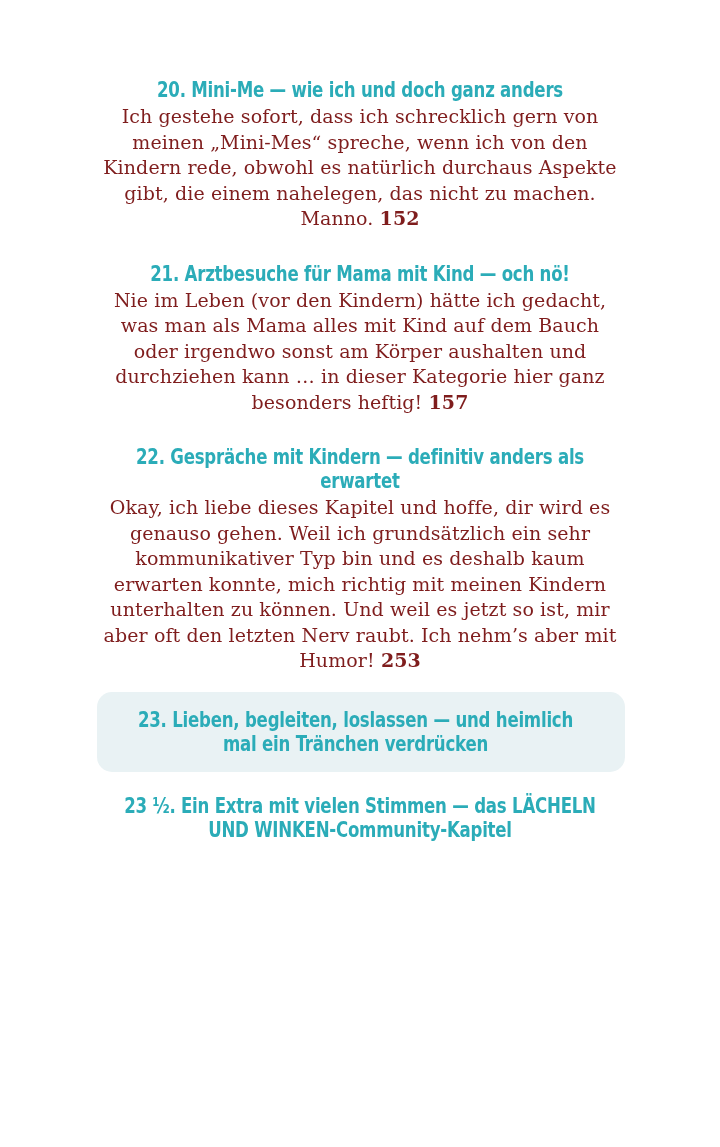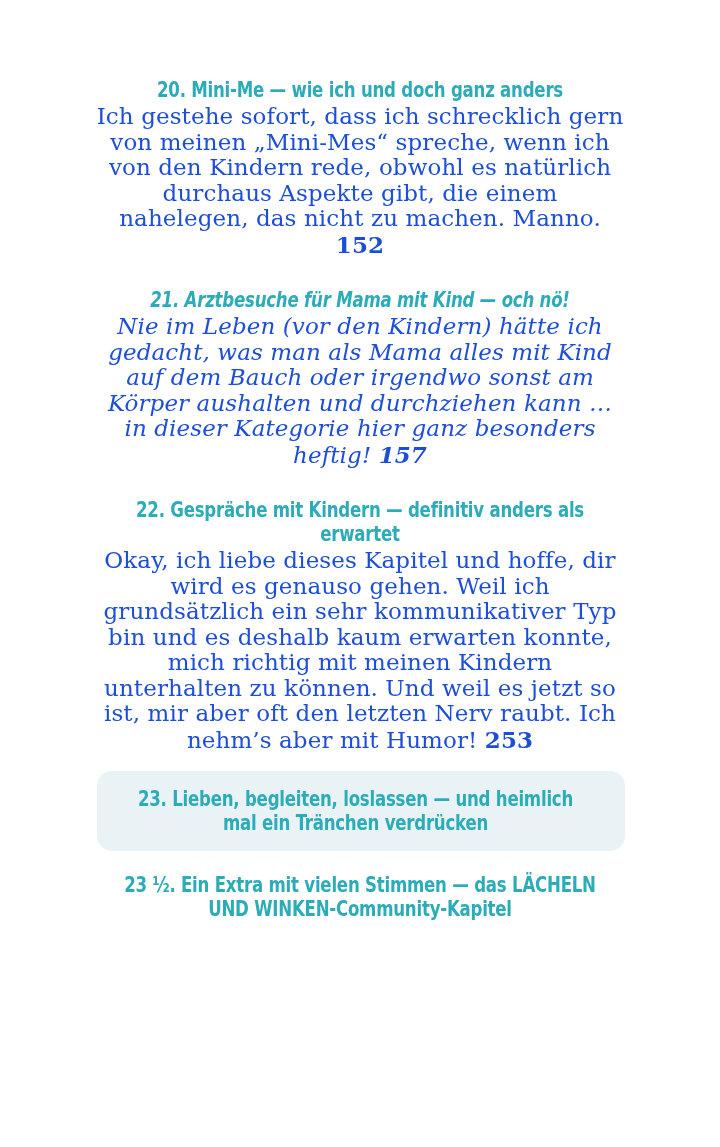--- a/index.html
+++ b/index.html
@@ -53,34 +53,34 @@
     line-height: 24px;
     letter-spacing: -0.25px;
     color: #2bacb8;
     margin: 0 0 2px 0;
     transform: scaleX(0.90);
     transform-origin: center top;
   }
 
   .entry-desc {
     font-family: "DejaVu Serif", "Liberation Serif", serif;
-    font-size: 23px;
+    font-size: 19px;
     line-height: 25.5px;
-    color: #1d4ed8;
+    color: #7f1d1d;
     margin: 0;
     letter-spacing: 0.1px;
   }
 
   .entry-desc .pagenum {
     font-weight: bold;
   }
 
   
   .toc-entry.e20 { margin-bottom: 30px; }
-  .toc-entry.e21 { margin-bottom: 30px; font-style: italic; }
+  .toc-entry.e21 { margin-bottom: 30px; }
   .toc-entry.e22 { margin-bottom: 18px; }
   .toc-entry.e23h { margin-bottom: 22px; }
   .toc-entry.e23x { margin-bottom: 0; }
 </style>
 </head>
 <body>
 
 <div class="page">
 
   <div class="toc-entry e20">

